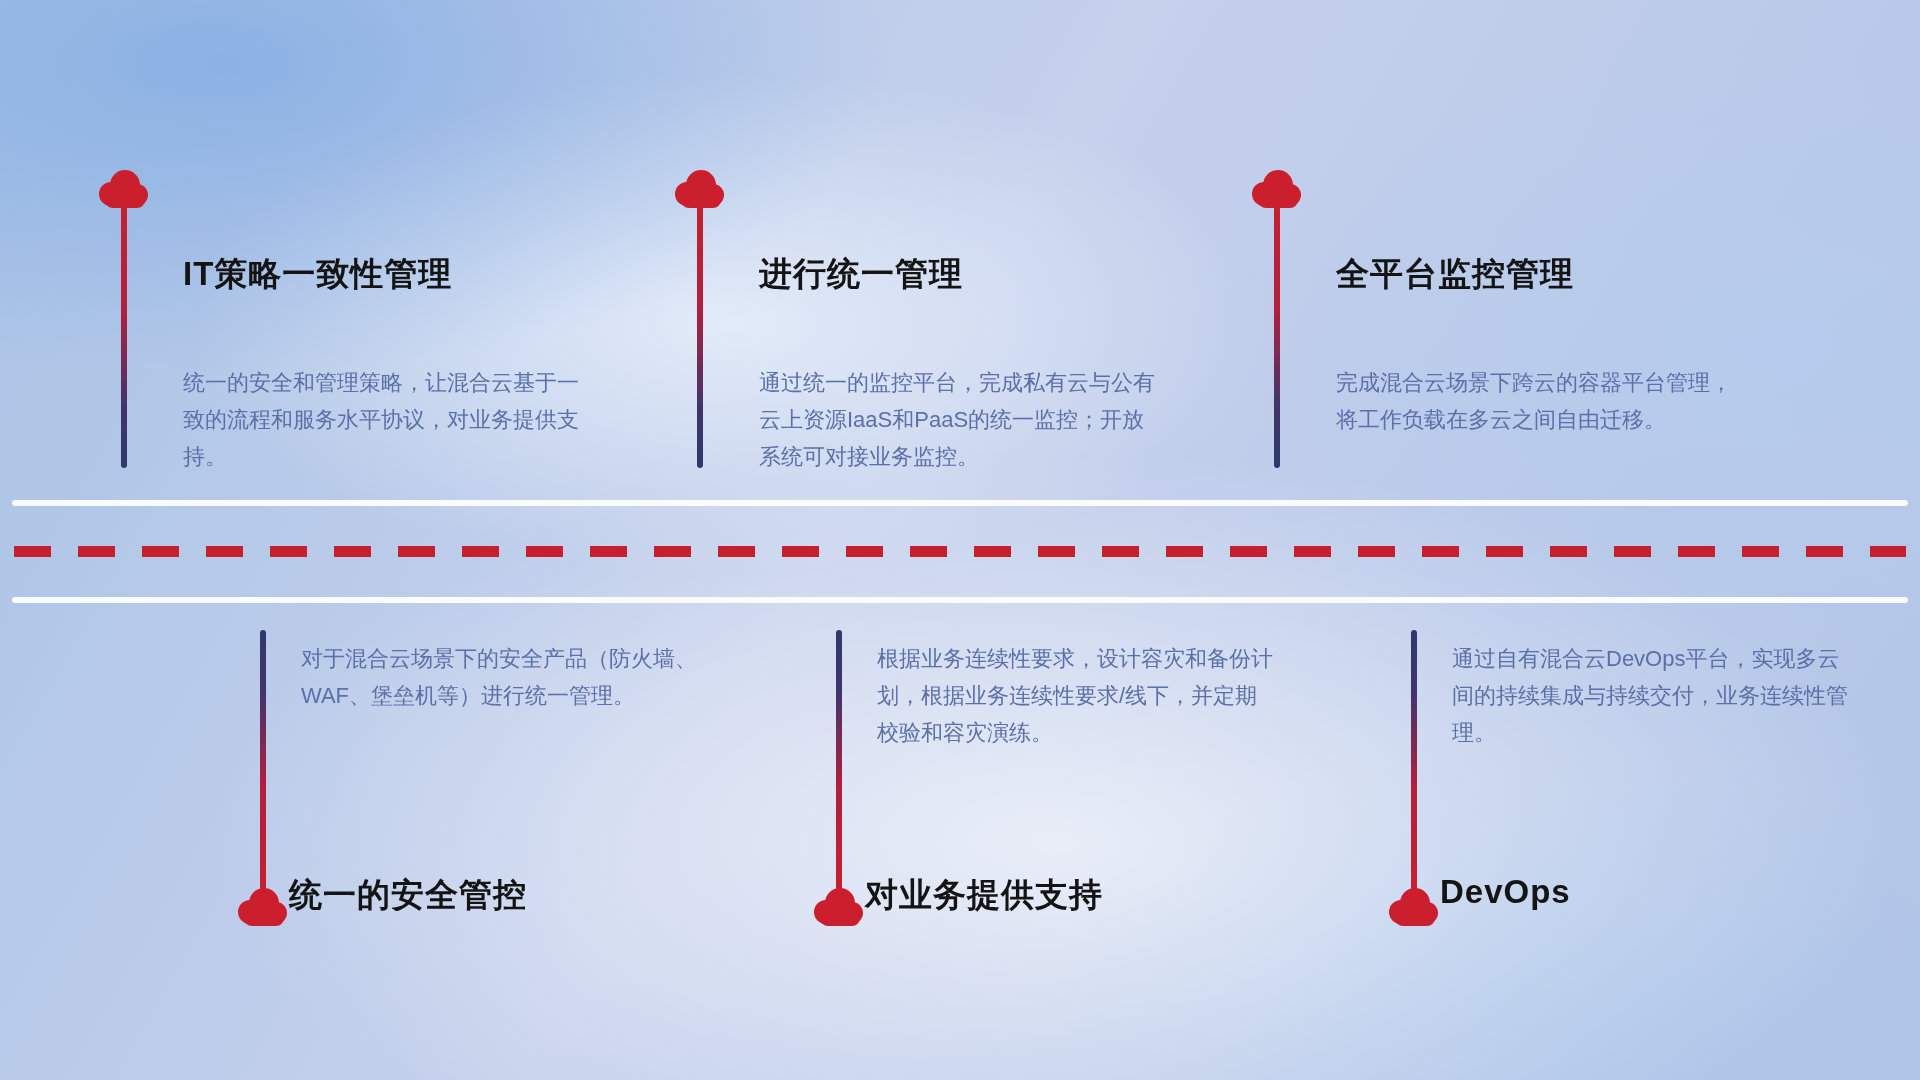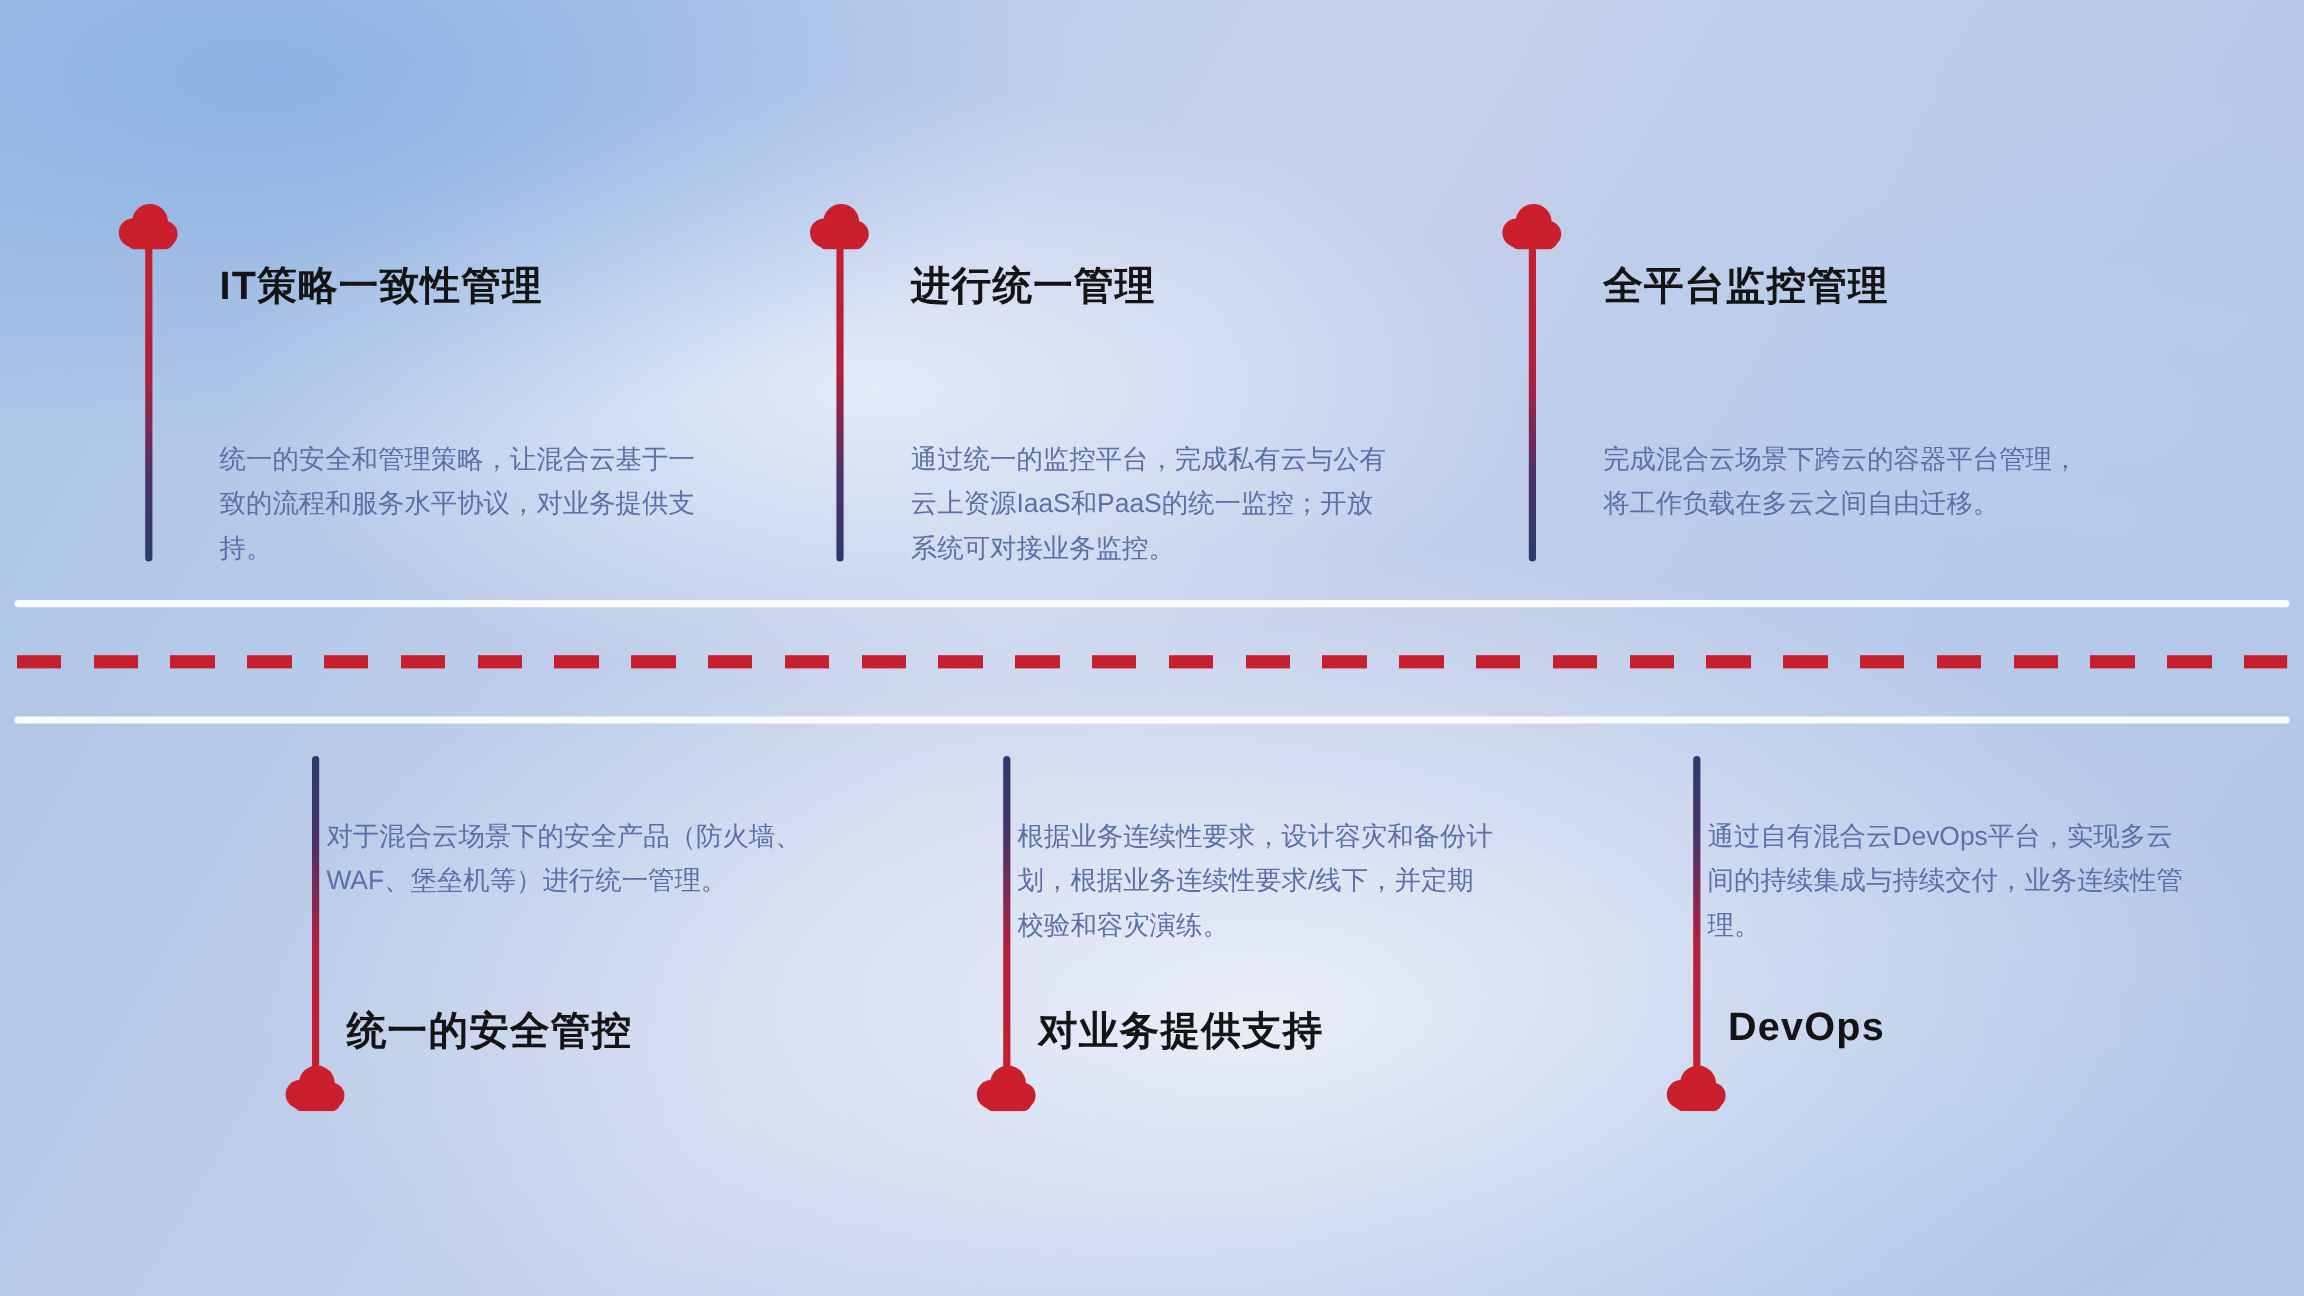--- a/index.html
+++ b/index.html
@@ -41,41 +41,41 @@
     background: repeating-linear-gradient(90deg, var(--red) 0 37px, transparent 37px 64px);
   }
 
   
   .item { position: absolute; width: 540px; }
   .cloud { position: absolute; width: 58px; height: 40px; }
   .stem { position: absolute; width: 6px; border-radius: 3px; }
   .title {
     position: absolute;
     font-size: 33px; font-weight: 700; color: var(--title);
-    white-space: nowrap; letter-spacing: 1px;
+    white-space: nowrap; letter-spacing: 1px; margin-top: 36px;
   }
   .desc {
     position: absolute; width: 400px;
     font-size: 22px; line-height: 37px; color: var(--desc);
   }
 
   .item.top-row .cloud { left: 0; top: 0; }
   .item.top-row .stem {
     left: 26px; top: 38px; height: 262px;
     background: linear-gradient(180deg, #c6202f 0%, #b21f3d 40%, #45336b 75%, #2c3a6b 100%);
   }
   .item.top-row .title { left: 88px; top: 48px; }
   .item.top-row .desc  { left: 88px; top: 196px; }
 
   .item.bottom-row .stem {
     left: 26px; top: 0; height: 260px;
     background: linear-gradient(0deg, #c6202f 0%, #b21f3d 40%, #45336b 75%, #2c3a6b 100%);
   }
   .item.bottom-row .cloud { left: 0; top: 256px; }
-  .item.bottom-row .desc  { left: 38px; top: 10px; margin-top: 38px; }
+  .item.bottom-row .desc  { left: 67px; top: 10px; }
   .item.bottom-row .title { left: 55px; top: 207px; }
 
   .t0 { left: 95px;   top: 168px; }
   .t1 { left: 671px;  top: 168px; }
   .t2 { left: 1248px; top: 168px; }
   .b0 { left: 234px;  top: 630px; }
   .b1 { left: 810px;  top: 630px; }
   .b2 { left: 1385px; top: 630px; }
 </style>
 </head>

